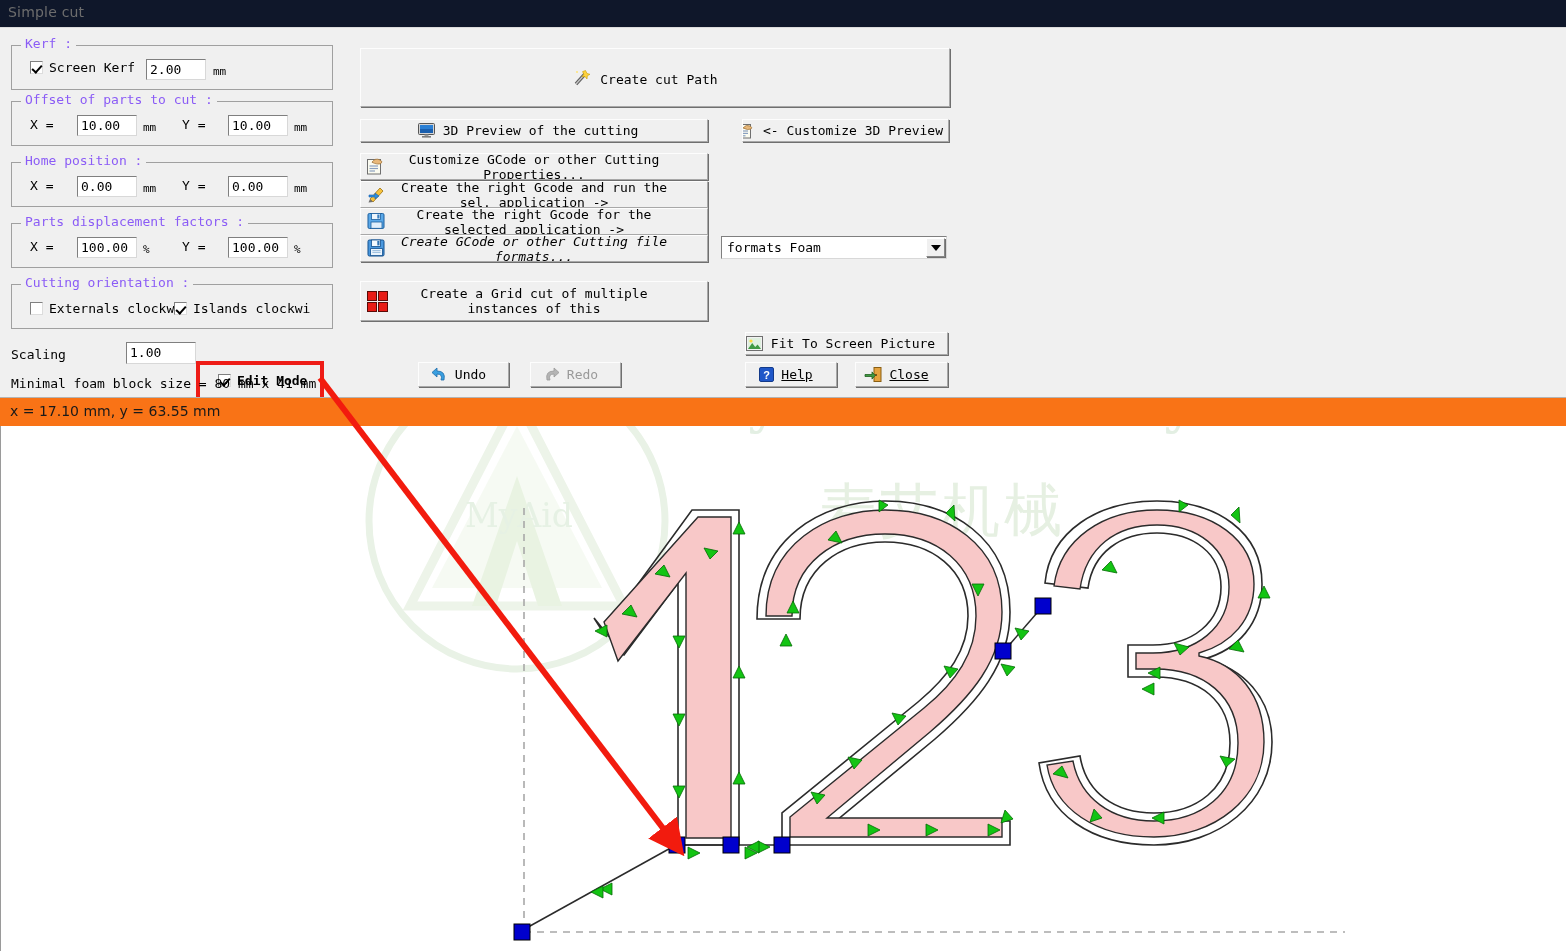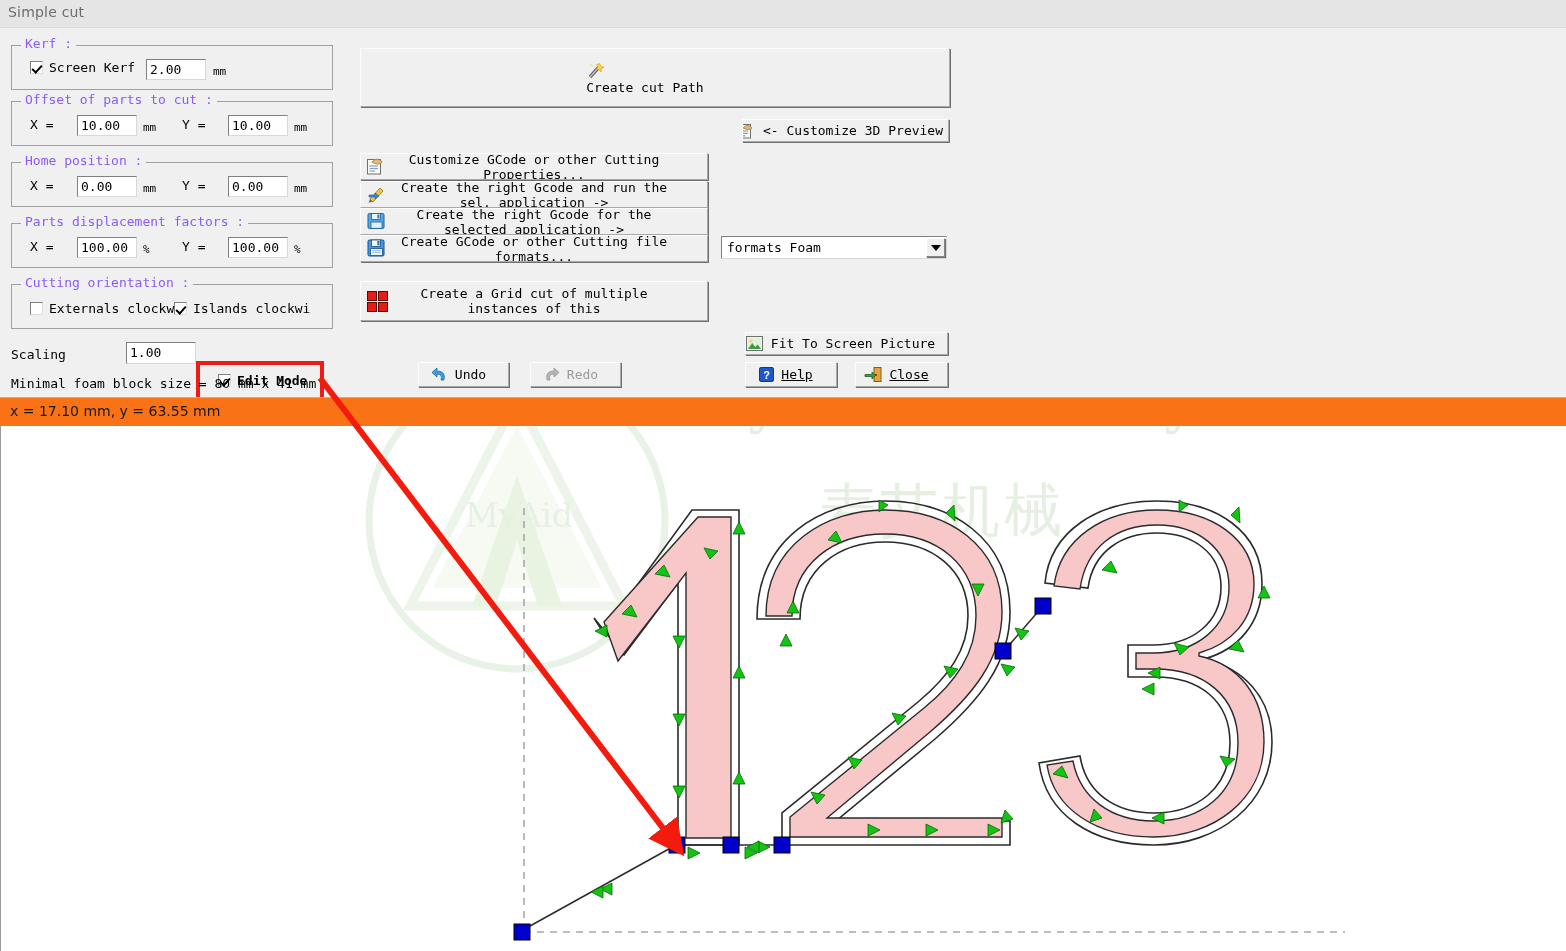--- a/index.html
+++ b/index.html
@@ -6,21 +6,21 @@
   body{
     width:1566px;height:951px;
     background:#ffffff;
     font-family:"DejaVu Sans Mono","Liberation Mono",monospace;
     overflow:hidden;
     position:relative;
   }
   
   #titlebar{
     position:absolute;left:0;top:0;width:1566px;height:27px;
-    background:#e5e5e5;
+    background:#0f172a;
   }
   #titlebar .ttl{
     position:absolute;left:8px;top:4px;
     font-family:"DejaVu Sans","Liberation Sans",sans-serif;
     font-size:14px;color:#6d6d6d;letter-spacing:.2px;
   }
   
   #dialog{
     position:absolute;left:0;top:27px;width:1566px;height:370px;
     background:#f0f0f0;
@@ -225,33 +225,47 @@
   <div class="lbl" style="left:11px;top:319px;">Scaling</div>
   <div class="tf" style="left:126px;top:314px;width:70px;height:22px;">1.00</div>
   <div id="editmode-highlight"></div>
   <div class="cbx" style="left:218px;top:345px;">
     <span class="box on"></span>
     <span class="t" style="font-weight:bold;">Edit Mode</span>
   </div>
   <div class="lbl" style="left:11px;top:348px;">Minimal foam block size = 80 mm x 41 mm</div>
 
   <div class="btn" style="left:360px;top:20px;width:590px;height:59px;">
-    <span style="position:relative;left:-10px;display:inline-flex;align-items:flex-start;flex-direction:column;">
+    <span style="position:relative;left:-10px;display:inline-flex;align-items:flex-end;">
       <span style="margin-right:9px;display:inline-block;">
         <svg width="19" height="19" viewBox="0 0 19 19">
           <line x1="4" y1="16" x2="13" y2="6" stroke="#606060" stroke-width="3.4"></line>
           <line x1="4" y1="16" x2="13" y2="6" stroke="#c8c8c8" stroke-width="1.2"></line>
           <polygon points="13.5,2.5 15,5.5 18,6.3 15.3,7.8 15,11 13,8.5 10,8.8 11.8,6.3 10.6,3.6" fill="#ffd23d" stroke="#caa000" stroke-width="0.6"></polygon>
           <circle cx="5" cy="4" r="1.1" fill="#ffe680"></circle>
         </svg>
       </span>
       <span class="btnlabel">Create cut Path</span>
     </span>
   </div>
 
+  <div class="btn" style="left:360px;top:91px;width:348px;height:23px;">
+    <span style="position:relative;left:-6px;display:inline-flex;align-items:center;">
+      <span style="margin-right:8px;display:inline-block;">
+        <svg width="17" height="15" viewBox="0 0 17 15">
+          <rect x="0.5" y="0.5" width="16" height="11" rx="1" fill="#d4d4d4" stroke="#555"></rect>
+          <rect x="2" y="2" width="13" height="8" fill="#2a7fd4"></rect>
+          <rect x="2" y="6" width="13" height="4" fill="#1a5fae"></rect>
+          <rect x="6.5" y="11.5" width="4" height="2" fill="#9a9a9a"></rect>
+          <rect x="4" y="13" width="9" height="1.6" fill="#7d7d7d"></rect>
+        </svg>
+      </span>
+      <span class="btnlabel">3D Preview of the cutting</span>
+    </span>
+  </div>
 
   <div class="btn" style="left:742px;top:91px;width:207px;height:23px;">
     <span style="position:relative;left:-5px;display:inline-flex;align-items:center;">
       <span style="margin-right:8px;display:inline-block;">
         <svg width="17" height="16" viewBox="0 0 17 16">
           <rect x="0.5" y="1.5" width="12" height="13.5" fill="#fbfbf0" stroke="#6f6f6f"></rect>
           <line x1="2.5" y1="8" x2="10" y2="8" stroke="#8aa0c0" stroke-width="1.2"></line>
           <line x1="2.5" y1="10.4" x2="10" y2="10.4" stroke="#8aa0c0" stroke-width="1.2"></line>
           <line x1="2.5" y1="12.8" x2="7.5" y2="12.8" stroke="#8aa0c0" stroke-width="1.2"></line>
           <path d="M5 5 q3-4 7-2 q3 1.5 1 3 q-3 1.5-8 -1 z" fill="#e8b87a" stroke="#9a6f35" stroke-width="0.7"></path>
@@ -301,21 +315,21 @@
     <span class="ic">
       <svg width="19" height="18" viewBox="0 0 19 18">
         <rect x="1" y="1" width="16" height="16" rx="1.4" fill="#4a98de" stroke="#13508f"></rect>
         <rect x="4.5" y="1" width="9" height="6.4" fill="#f4f9fe" stroke="#13508f" stroke-width="0.8"></rect>
         <rect x="10.3" y="2" width="2.2" height="4.4" fill="#2f73b4"></rect>
         <rect x="3.6" y="9.6" width="11.8" height="7" fill="#eaf4fd" stroke="#13508f" stroke-width="0.8"></rect>
         <line x1="5.4" y1="11.6" x2="13.6" y2="11.6" stroke="#8fb6d8" stroke-width="0.9"></line>
         <line x1="5.4" y1="13.4" x2="13.6" y2="13.4" stroke="#8fb6d8" stroke-width="0.9"></line>
       </svg>
     </span>
-    <span class="btnlabel" style="display:block;width:288px;">Create GCode or other Cutting file formats...</span>
+    <span class="btnlabel" style="display:block;width:288px;font-style:italic;">Create GCode or other Cutting file formats...</span>
   </div>
 
   <div class="btn" style="left:360px;top:253px;width:348px;height:40px;">
     <span class="ic">
       <svg width="21" height="21" viewBox="0 0 21 21">
         <rect x="0.5" y="0.5" width="9" height="9" fill="#e81c16" stroke="#5a0b07"></rect>
         <rect x="11.5" y="0.5" width="9" height="9" fill="#e81c16" stroke="#5a0b07"></rect>
         <rect x="0.5" y="11.5" width="9" height="9" fill="#e81c16" stroke="#5a0b07"></rect>
         <rect x="11.5" y="11.5" width="9" height="9" fill="#e81c16" stroke="#5a0b07"></rect>
       </svg>

